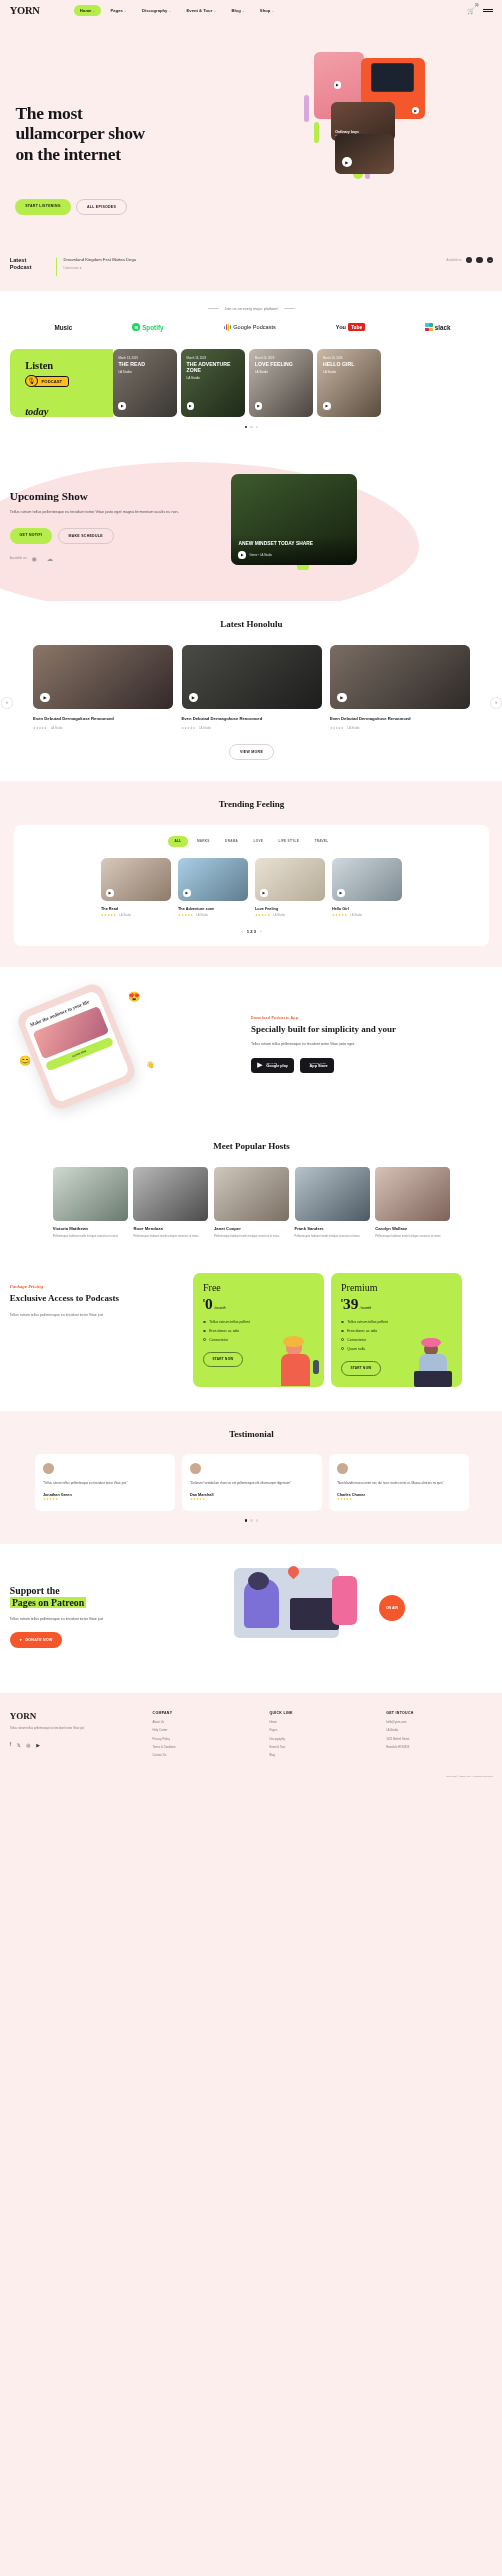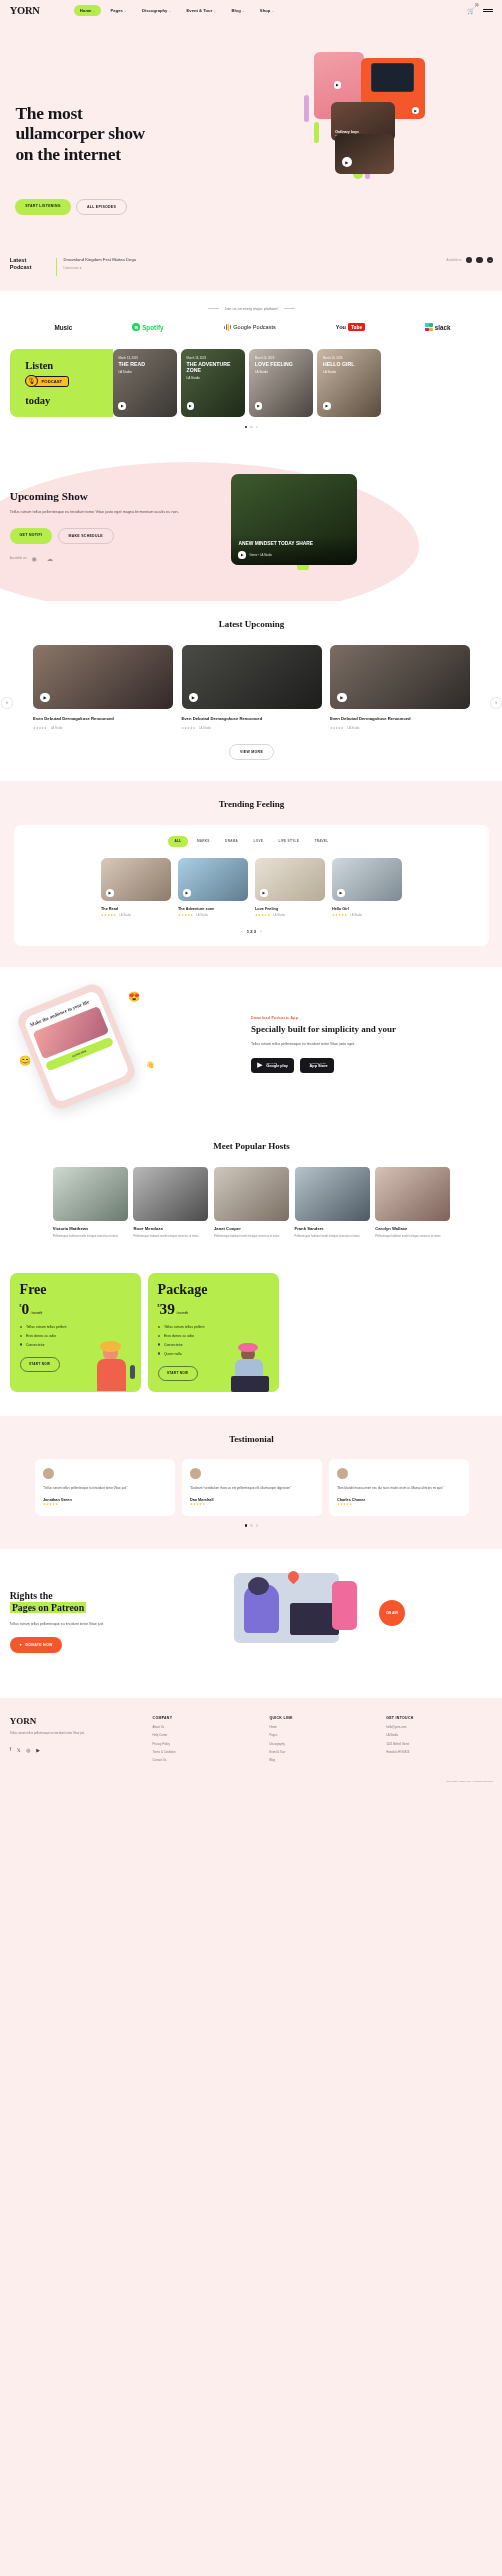--- a/index.html
+++ b/index.html
@@ -102,21 +102,21 @@
   .slack-m i { display: block; border-radius: 0.7px; }
 
   
   .popular { background: #fff; padding: 0 0 18px; position: relative; }
   .pop-wrap { margin: 0 9.8px; display: flex; align-items: stretch; height: 68px; }
   .pop-left {
     background: #b6ec4b; border-radius: 7px 0 0 7px; width: 103px;
     padding: 11.2px 0 0 15.4px; flex: none;
   }
   .pop-left .t1, .pop-left .t2 { font-family: "Liberation Serif", serif; font-weight: 700; font-size: 10.5px; }
-  .pop-left .t2 { margin-top: 8px; }
+  .pop-left .t2 { font-style: italic; margin-top: 19px; }
   .pod-badge { display: inline-flex; align-items: center; margin: 3.5px 0 0; }
   .pod-mic { width: 12.6px; height: 12.6px; border-radius: 50%; background: #ffbe18;
     border: 1px solid #17161a; display: flex; align-items: center; justify-content: center;
     font-size: 6.3px; position: relative; z-index: 2; }
   .pod-pill { background: #ffbe18; border: 1px solid #17161a; border-radius: 2.8px;
     font-size: 4.2px; font-weight: 700; padding: 2.1px 5.6px 2.1px 8.4px; margin-left: -5.6px; }
   .pop-cards { display: flex; gap: 4.2px; overflow: hidden; flex: 1; }
   .pcard { width: 64px; flex: none; border-radius: 5.6px; position: relative; overflow: hidden;
     padding: 7px 5.6px; color: #fff; }
   .pcard .date { font-size: 2.8px; opacity: .9; }
@@ -245,21 +245,21 @@
   .pricing { background: #fff; padding: 12.6px 9.8px 24px; display: flex; gap: 8.4px; align-items: flex-start; }
   .pr-left { width: 175px; padding-top: 11.2px; }
   .pr-kicker { font-family: "Liberation Serif", serif; font-style: italic; font-weight: 700;
     color: #f4572b; font-size: 4.9px; }
   .pr-left h3 { font-family: "Liberation Serif", serif; font-weight: 700; font-size: 9px;
     line-height: 1.3; margin-top: 4.2px; }
   .pr-left p { font-size: 3.5px; color: #6d6770; line-height: 2.2; margin-top: 7px; width: 126px; }
   .plans { display: flex; gap: 7px; }
   .plan { width: 131px; background: #b6ec4b; border-radius: 7px; padding: 9.8px 9.8px 11.2px;
     position: relative; overflow: hidden; min-height: 112px; }
-  .plan h4 { font-family: "Liberation Serif", serif; font-weight: 700; font-size: 14px; }
+  .plan h4 { font-family: "Liberation Serif", serif; font-weight: 400; font-size: 10px; }
   .price { display: flex; align-items: flex-start; margin-top: 2.8px; }
   .price .cur { font-size: 3.5px; font-weight: 700; margin-top: 2.8px; }
   .price .amt { font-family: "Liberation Serif", serif; font-weight: 700; font-size: 15.4px; line-height: 1; }
   .price .per { font-family: "Liberation Serif", serif; font-style: italic; font-size: 4.2px;
     align-self: flex-end; margin-bottom: 1.4px; margin-left: 1.4px; }
   .feat { list-style: none; margin-top: 8.4px; }
   .feat li { font-size: 3.5px; color: #22301a; display: flex; align-items: center; gap: 3.5px;
     margin-bottom: 4.9px; }
   .feat li i { width: 2.8px; height: 2.8px; border: 0.7px solid #3d5328; border-radius: 50%; display: block; }
   .plan .btn-start { display: inline-block; border: 0.7px solid #5b7a33; border-radius: 14px;
@@ -519,21 +519,21 @@
               <span class="play sm">▶</span>
               <span class="meta">Genre • LA Studio</span>
             </div>
           </div>
         </div>
       </div>
     </div>
   </div>
 
   <div class="sec">
-    <div class="sec-title">Latest Upcoming</div>
+    <div class="sec-title">Latest Honolulu</div>
     <div class="arrow l">‹</div>
     <div class="arrow r">›</div>
     <div class="ep-row">
       <div class="ep">
         <div class="ep-img ei1">
           <div class="play big">▶</div>
         </div>
         <div class="ep-t">Even Debutad Dermagokuse Renounced</div>
         <div class="ep-meta">
           <span class="stars">★★★★★</span>
@@ -688,20 +688,25 @@
       </div>
       <div class="host">
         <div class="host-img h5"></div>
         <div class="host-n">Carolyn Wallace</div>
         <div class="host-d">Pellentesque habitant morbi tristique senectus et netus</div>
       </div>
     </div>
   </div>
 
   <div class="pricing">
+    <div class="pr-left">
+      <div class="pr-kicker">Package Pricing</div>
+      <h3>Exclusive Access to Podcasts</h3>
+      <p>Tellus rutrum tellus pellentesque eu tincidunt tortor Vitae just</p>
+    </div>
     <div class="plans">
       <div class="plan">
         <h4>Free</h4>
         <div class="price">
           <span class="cur">$</span>
           <span class="amt">0</span>
           <span class="per">/month</span>
         </div>
         <ul class="feat">
           <li>
@@ -719,21 +724,21 @@
         </ul>
         <div class="btn-start">START NOW</div>
         <div class="mascot">
           <div class="m-head" style="left:11.2px;top:5.6px;width:15.4px;height:15.4px;background:#ef8f73;"></div>
           <div class="m-head" style="left:8.4px;top:1.4px;width:21px;height:11.2px;background:#f5b63e;"></div>
           <div class="m-body" style="left:5.6px;top:19.5px;width:29px;height:32px;background:#f0604a;"></div>
           <div style="position:absolute;right:1.4px;top:25px;width:5.6px;height:14px;background:#4a4f63;border-radius:2.8px;"></div>
         </div>
       </div>
       <div class="plan">
-        <h4>Package</h4>
+        <h4>Premium</h4>
         <div class="price">
           <span class="cur">$</span>
           <span class="amt">39</span>
           <span class="per">/month</span>
         </div>
         <ul class="feat">
           <li>
               <i></i>
               <span>Tellus rutrum tellus pellent</span>
             </li>
@@ -786,21 +791,21 @@
     <div class="dots">
       <i class="on"></i>
       <i></i>
       <i></i>
     </div>
   </div>
 
   <div class="patreon">
     <div class="pt-left">
       <h3>
-        <span>Rights the</span><br>
+        <span>Support the</span><br>
         <span class="hl">Pages on Patreon</span>
       </h3>
       <p>Tellus rutrum tellus pellentesque eu tincidunt tortor Vitae just</p>
       <div class="btn-orange">
         <span>♥</span>
         <span>DONATE NOW</span>
       </div>
     </div>
     <div class="pt-art">
       <div class="pa-box" style="left:7px;top:4.2px;width:105px;height:70px;background:#cfd8e4;"></div>

